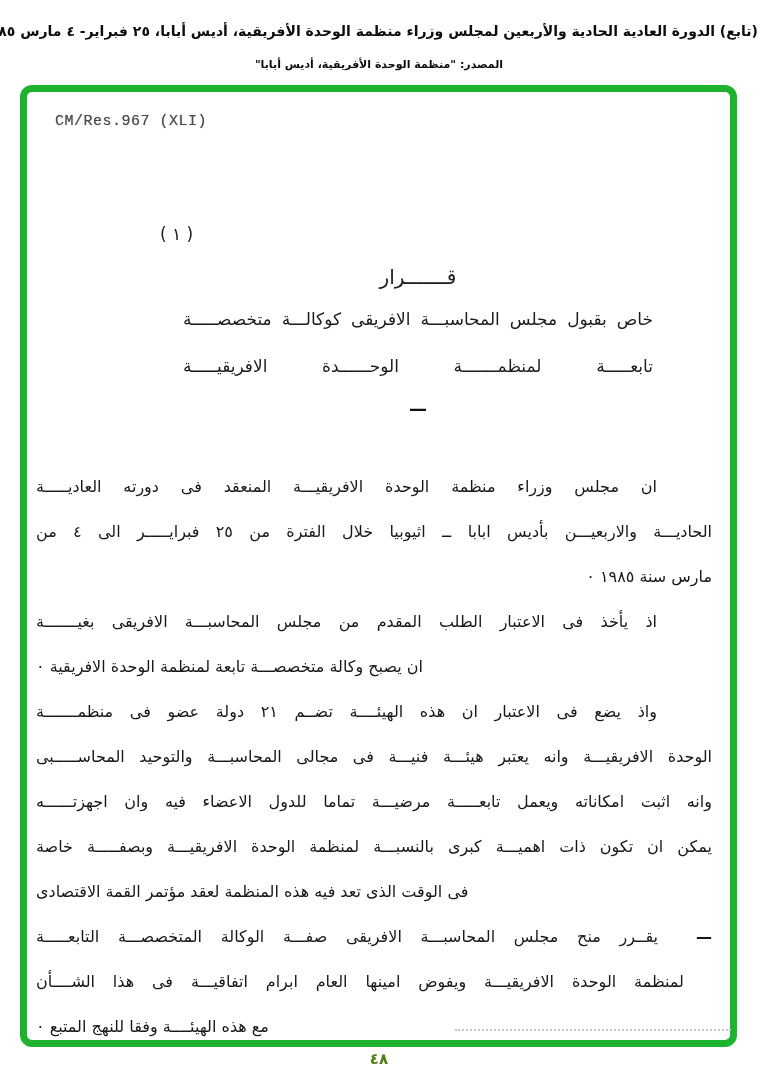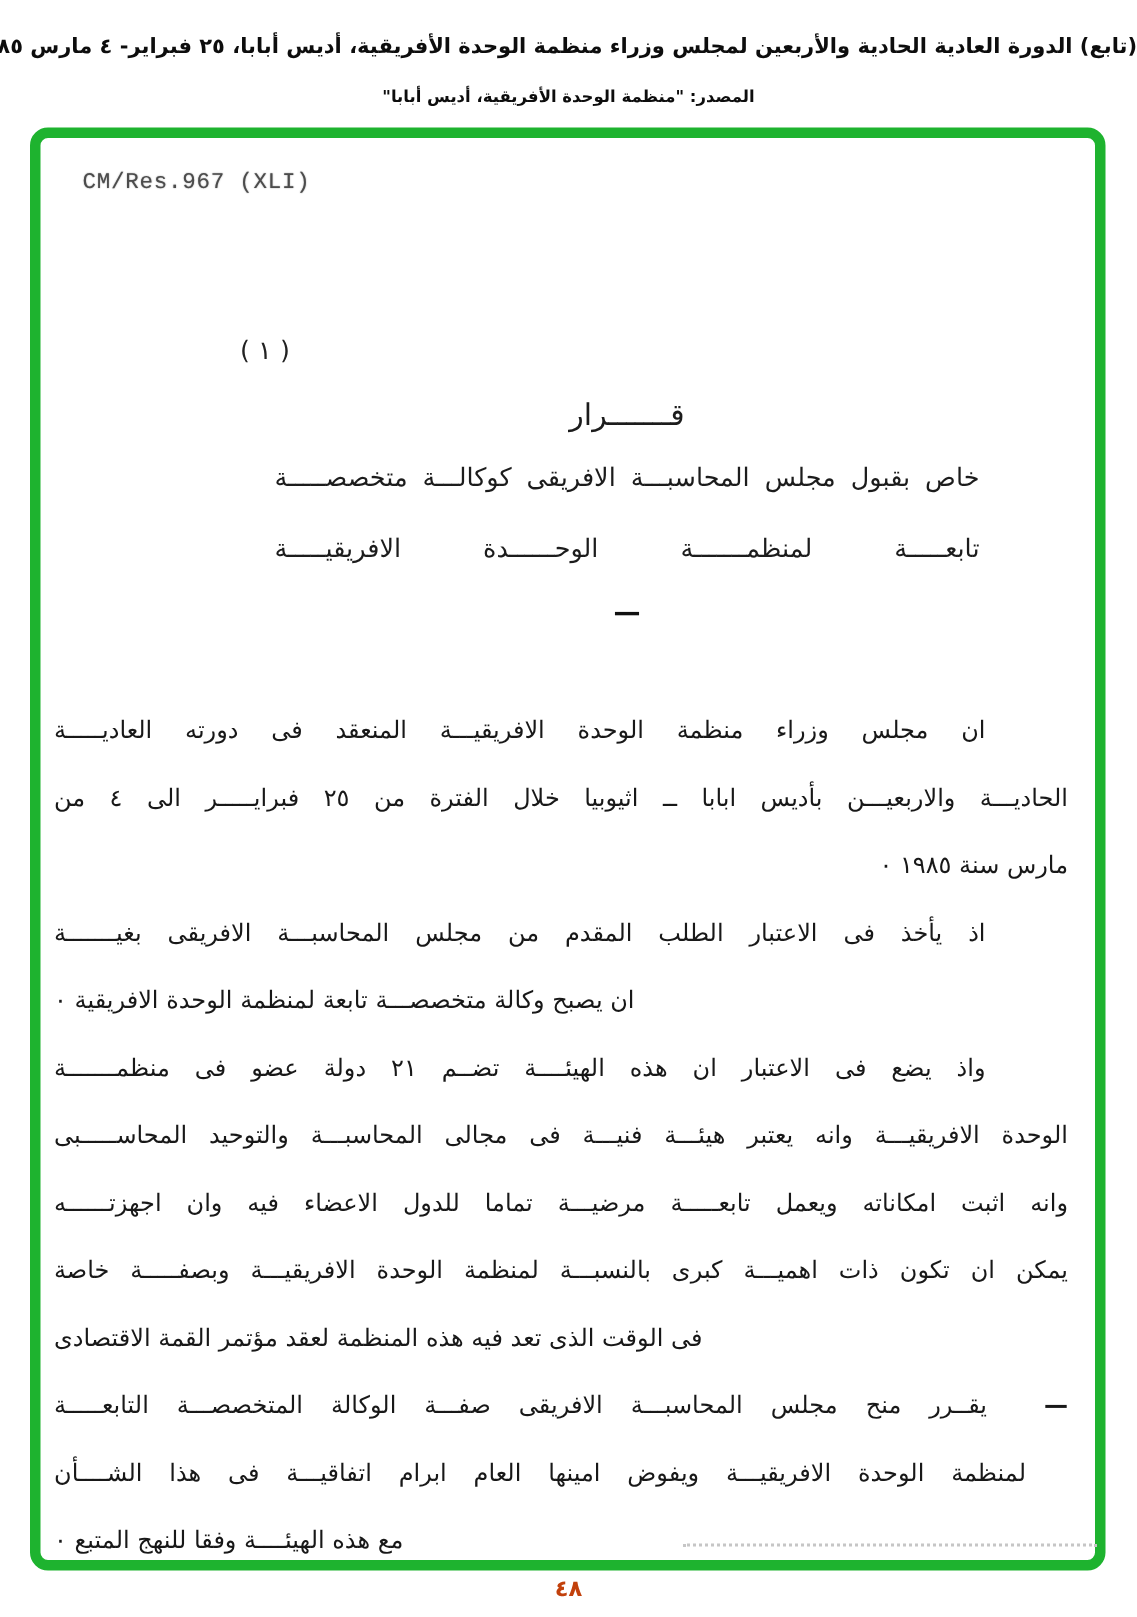--- a/index.html
+++ b/index.html
@@ -40,21 +40,21 @@
   .item-number {
     position:absolute; left:160px; top:224px;
     font-size:17px; color:#222; letter-spacing:2px;
   }
 
   
   .title-block {
     position:absolute; left:183px; top:262px; width:470px;
     direction:rtl; color:#1c1c1c;
   }
-  .title-l1 { text-align:center; font-size:20px; height:40px; line-height:30px;font-family:Liberation Serif, serif; }
+  .title-l1 { text-align:center; font-size:20px; height:40px; line-height:30px; }
   .title-l2 { font-size:17px; height:48px; line-height:34px; text-align:justify; text-align-last:justify; }
   .title-l3 { font-size:17px; height:40px; line-height:32px; text-align:justify; text-align-last:justify; }
   .title-sep {
     position:absolute; left:183px; top:398px; width:470px;
     text-align:center; font-weight:bold; font-size:18px; color:#111;
   }
 
   
   .body-block {
     position:absolute; left:36px; top:466px; width:676px;
@@ -75,21 +75,21 @@
   }
   .bullet-text { flex:1 1 auto; }
 
   .dotted-line {
     position:absolute; left:455px; top:1029px; width:276px;
     border-top:2px dotted #c6c6c6;
   }
 
   .page-number {
     position:absolute; top:1050px; left:0; width:758px;
-    text-align:center; font-weight:bold; font-size:15px; color:#c2410c;
+    text-align:center; font-weight:bold; font-size:15px; color:#4d7c0f;
   }
 </style>
 </head>
 <body>
 
 <div class="page">
 
   <div class="hdr1">(تابع)  الدورة العادية الحادية والأربعين لمجلس وزراء منظمة الوحدة الأفريقية، أديس أبابا، ٢٥ فبراير- ٤ مارس ١٩٨٥</div>
   <div class="hdr2">المصدر:  "منظمة الوحدة الأفريقية، أديس أبابا"</div>
 

